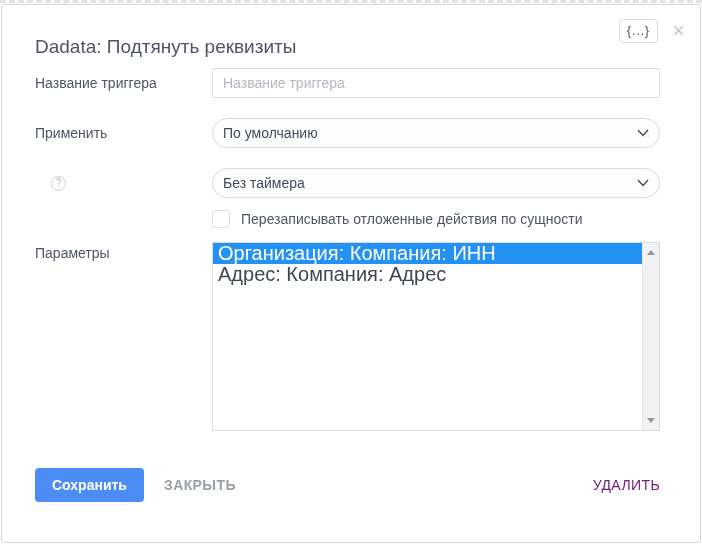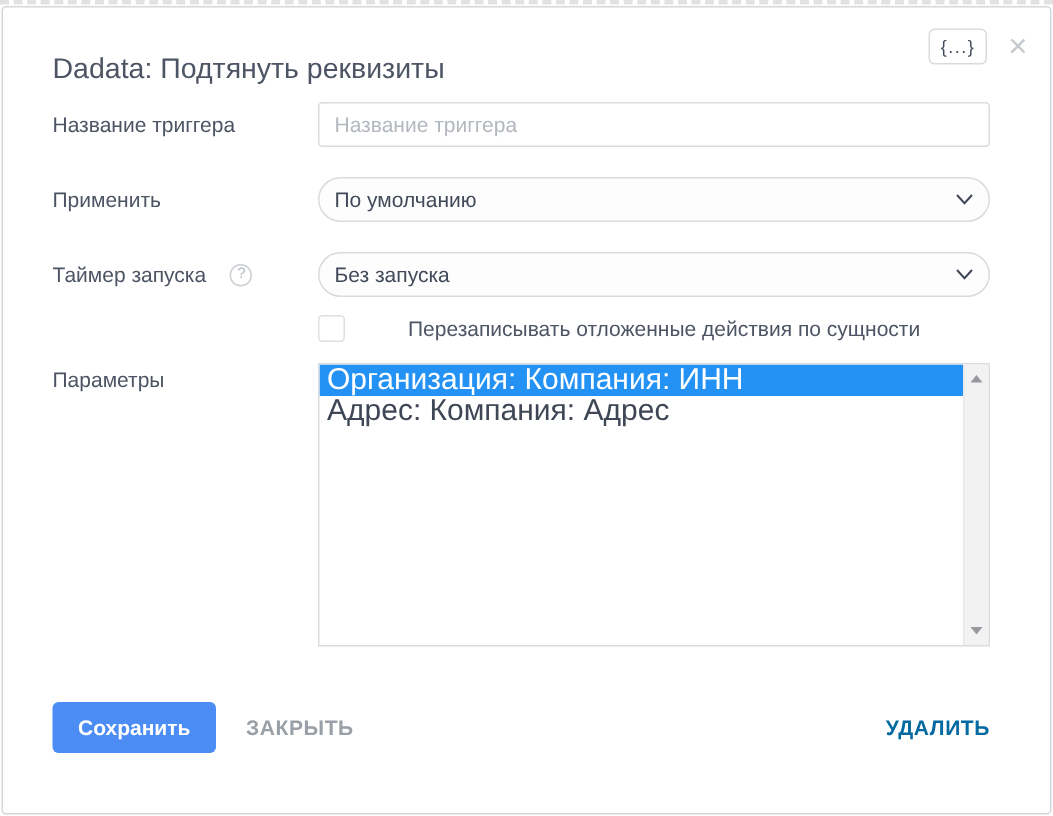--- a/index.html
+++ b/index.html
@@ -27,21 +27,21 @@
                 font-family: "Liberation Sans", sans-serif; outline: none; }
   .text-input::placeholder { color: #b3b8bf; opacity: 1; }
   .select-box { width: 100%; height: 30px; border: 1px solid #d8dbdf; border-radius: 15px;
                 background: #fdfdfe; display: flex; align-items: center;
                 padding: 0 10px; font-size: 14px; color: #424a59; cursor: pointer; }
   .select-value { flex: 1 1 auto; }
   .chevron { flex: 0 0 auto; width: 12px; height: 8px; }
   .help-circle { display: inline-flex; align-items: center; justify-content: center;
                  width: 15px; height: 15px; border: 1px solid #ccd0d5; border-radius: 50%;
                  color: #b6bac0; font-size: 10px; margin-left: 16px; line-height: 1; }
-  .checkbox-row { display: flex; align-items: center; margin: -8px 0 14px 177px; gap: 31px; }
+  .checkbox-row { display: flex; align-items: center; margin: -8px 0 14px 177px; }
   .checkbox { width: 18px; height: 18px; border: 1px solid #dcdfe3; border-radius: 3px;
               background: #fff; flex: 0 0 auto; cursor: pointer; }
   .checkbox-label { font-size: 14px; color: #4d5464; margin-left: 11px; }
   .caption { font-size: 13px; color: #a8aeb6; margin-bottom: 6px; }
   .listbox { position: relative; width: 100%; height: 189px; border: 1px solid #d8dbdf;
              background: #fff; overflow: hidden; }
   .listbox-options { position: absolute; left: 0; top: 0; right: 17px; }
   .option { font-size: 20px; color: #3f4655; padding: 2px 5px; height: 21px;
             line-height: 17px; white-space: nowrap; cursor: default; }
   .option.selected { background: #2492f4; color: #fff; }
@@ -50,21 +50,21 @@
   .sb-arrow-up, .sb-arrow-down { position: absolute; left: 4px; width: 0; height: 0;
                border-left: 4px solid transparent; border-right: 4px solid transparent; }
   .sb-arrow-up { top: 7px; border-bottom: 5px solid #96999e; }
   .sb-arrow-down { bottom: 7px; border-top: 5px solid #96999e; }
   .footer { display: flex; align-items: center; padding: 17px 40px 0 33px; }
   .save-btn { background: #4c8df5; color: #fff; border: none; border-radius: 4px;
               font-size: 14px; font-weight: bold; padding: 9px 17px; cursor: pointer;
               font-family: "Liberation Sans", sans-serif; }
   .close-link { font-size: 14px; font-weight: bold; color: #9aa0a8; margin-left: 20px;
                 letter-spacing: 0.4px; cursor: pointer; }
-  .delete-link { font-size: 14px; font-weight: bold; color: #0369a1; margin-left: auto;
+  .delete-link { font-size: 14px; font-weight: normal; color: #701a75; margin-left: auto;
                  letter-spacing: 0.4px; cursor: pointer; }
 </style>
 </head>
 <body>
 
 <div class="bg-edge"></div>
 
 <div class="modal">
 
   <div class="modal-header">
@@ -89,26 +89,25 @@
           <span class="select-value">По умолчанию</span>
           <svg class="chevron" viewBox="0 0 12 8">
             <polyline points="1,1 6,6.5 11,1" fill="none" stroke="#3f4655" stroke-width="1.3"></polyline>
           </svg>
         </div>
       </div>
     </div>
 
     <div class="row">
       <div class="label-col">
-        <span>Таймер запуска</span>
         <span class="help-circle">?</span>
       </div>
       <div class="field-col">
         <div class="select-box">
-          <span class="select-value">Без запуска</span>
+          <span class="select-value">Без таймера</span>
           <svg class="chevron" viewBox="0 0 12 8">
             <polyline points="1,1 6,6.5 11,1" fill="none" stroke="#3f4655" stroke-width="1.3"></polyline>
           </svg>
         </div>
       </div>
     </div>
 
     <div class="checkbox-row">
       <span class="checkbox"></span>
       <span class="checkbox-label">Перезаписывать отложенные действия по сущности</span>

